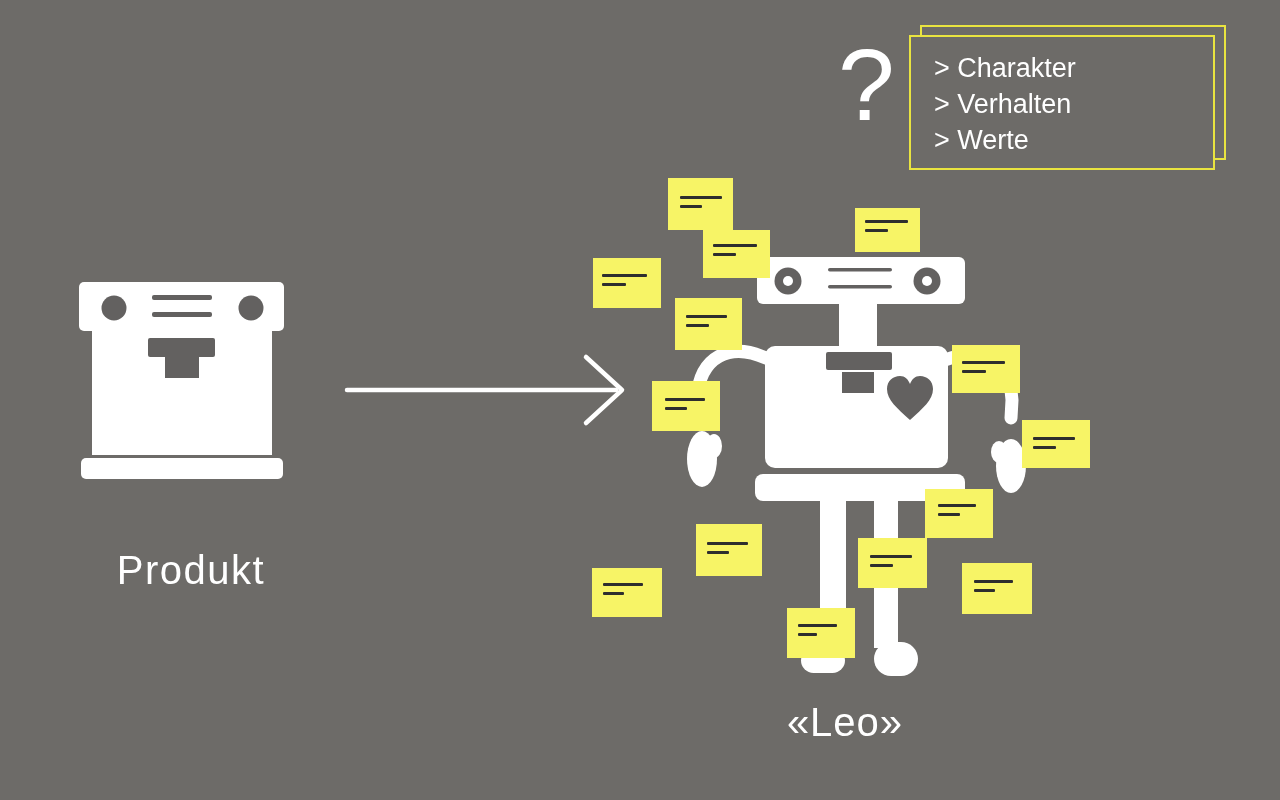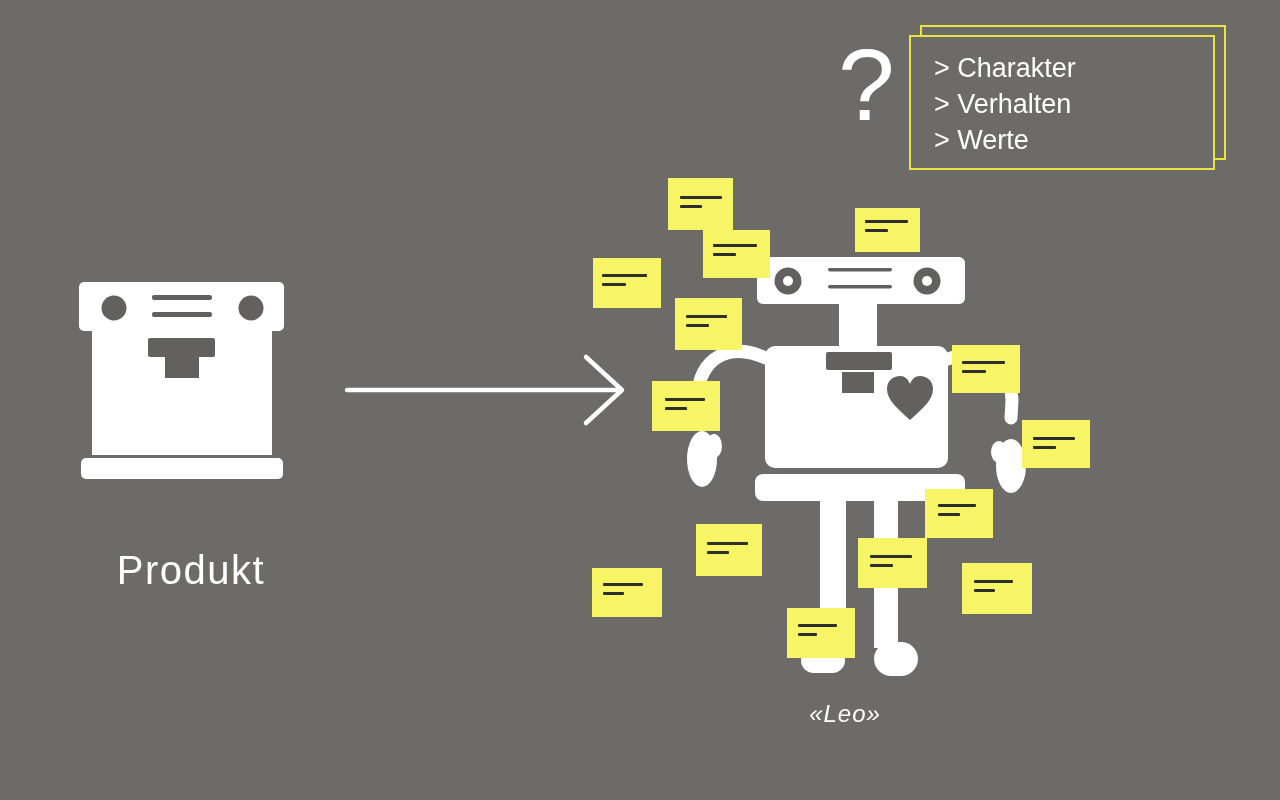--- a/index.html
+++ b/index.html
@@ -14,21 +14,21 @@
   .white { fill:#ffffff; }
   .gray  { fill:var(--detail-gray, #636160); }
   .arm   { fill:none; stroke:#ffffff; stroke-width:13; stroke-linecap:round; }
   .arrow-stroke { fill:none; stroke:#ffffff; stroke-width:4.5; stroke-linecap:round; stroke-linejoin:round; }
 
   .caption {
     position:absolute; color:#ffffff; text-align:center;
     font-size:40px; letter-spacing:1.5px; z-index:3;
   }
   #produkt-label { left:80px; top:511px; width:222px;margin-top:37px; }
-  #leo-label     { left:720px; top:700px; width:250px; font-size:24px; letter-spacing:1px;font-style:italic; }
+  #leo-label     { left:720px; top:700px; width:250px; font-size:40px; letter-spacing:1px; }
 
   #question-mark {
     position:absolute; left:838px; top:34px; z-index:3;
     color:#ffffff; font-size:102px; line-height:1; font-weight:400;
   }
 
   .attr-card {
     position:absolute; width:306px; height:135px; box-sizing:border-box;
     border:2.5px solid var(--outline-yellow, #E9E440);
   }

